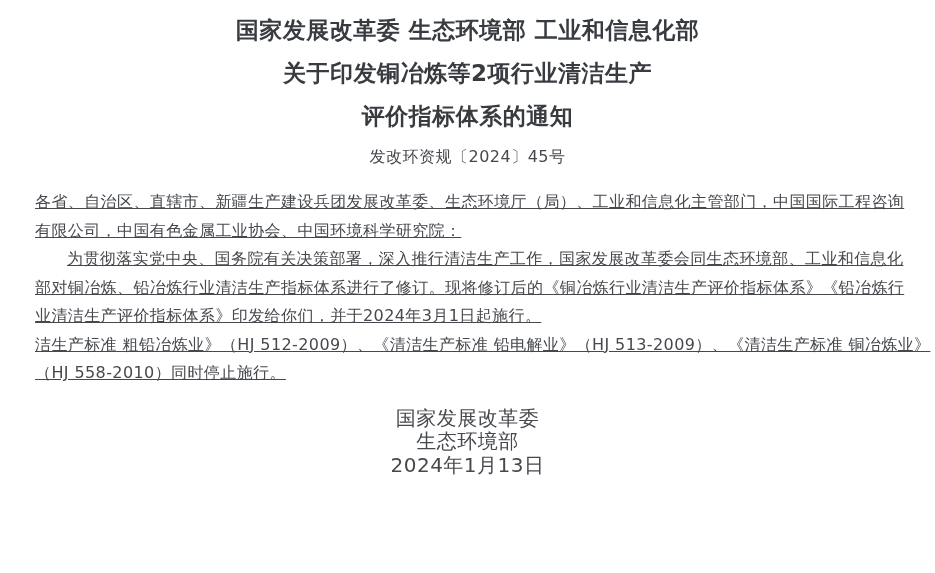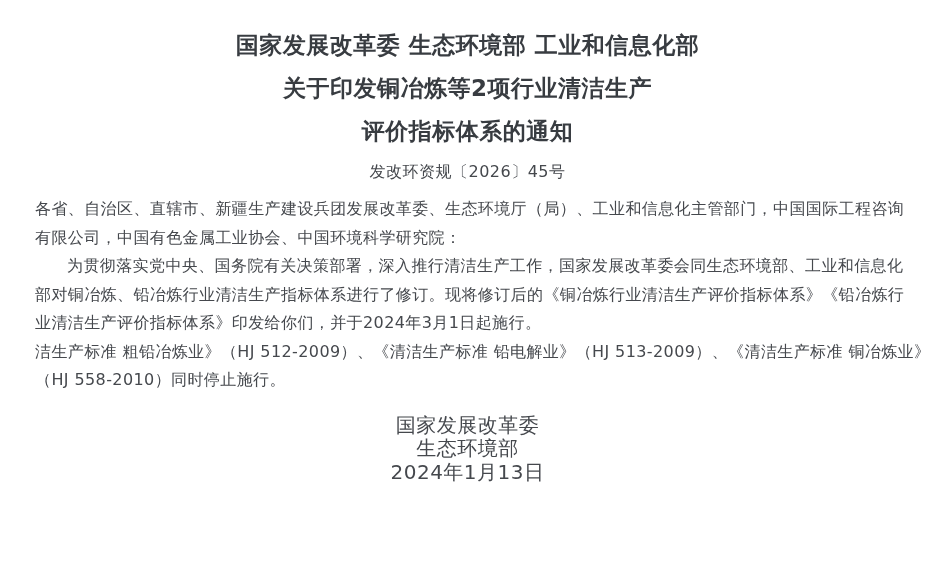--- a/index.html
+++ b/index.html
@@ -6,21 +6,21 @@
     margin: 0;
     padding: 0;
     background: #ffffff;
   }
   .page {
     position: relative;
     width: 935px;
     height: 573px;
     overflow: hidden;
     box-sizing: border-box;
-    padding: 24px 35px 0 35px;
+    padding: 9px 35px 0 35px;
     background: var(--page_bg, #ffffff);
     font-family: "DejaVu Sans", "Liberation Sans", sans-serif;
   }
   .title {
     margin: 0;
     font-size: 23px;
     line-height: 43px;
     font-weight: 700;
     text-align: center;
     letter-spacing: 0.5px;
@@ -29,25 +29,26 @@
   .title-line { display: block; }
   .doc-number {
     margin-top: 4px;
     line-height: 30px;
     font-size: 16px;
     text-align: center;
     letter-spacing: 0.5px;
     color: var(--body_text, #45484d);
   }
   .body-text {
-    margin-top: 8px;
+    margin-top: 16px;
     font-size: 16px;
     line-height: 28.5px;
     letter-spacing: 0.4px;
     color: var(--body_text, #45484d);
+    text-decoration: underline;
   }
   .para { margin: 0; }
   .line {
     display: block;
     white-space: nowrap;
   }
   .line.indent { text-indent: 32px; }
   .signature {
     margin-top: 19px;
     text-align: center;
@@ -61,21 +62,21 @@
 <body>
 
 <div class="page">
 
   <h1 class="title">
     <span class="title-line">国家发展改革委 生态环境部 工业和信息化部</span>
     <span class="title-line">关于印发铜冶炼等2项行业清洁生产</span>
     <span class="title-line">评价指标体系的通知</span>
   </h1>
 
-  <div class="doc-number">发改环资规〔2026〕45号</div>
+  <div class="doc-number">发改环资规〔2024〕45号</div>
 
   <div class="body-text">
     <p class="para">
       <span class="line">各省、自治区、直辖市、新疆生产建设兵团发展改革委、生态环境厅（局）、工业和信息化主管部门，中国国际工程咨询</span>
       <span class="line">有限公司，中国有色金属工业协会、中国环境科学研究院：</span>
     </p>
     <p class="para">
       <span class="line indent">为贯彻落实党中央、国务院有关决策部署，深入推行清洁生产工作，国家发展改革委会同生态环境部、工业和信息化</span>
       <span class="line">部对铜冶炼、铅冶炼行业清洁生产指标体系进行了修订。现将修订后的《铜冶炼行业清洁生产评价指标体系》《铅冶炼行</span>
       <span class="line">业清洁生产评价指标体系》印发给你们，并于2024年3月1日起施行。</span>

